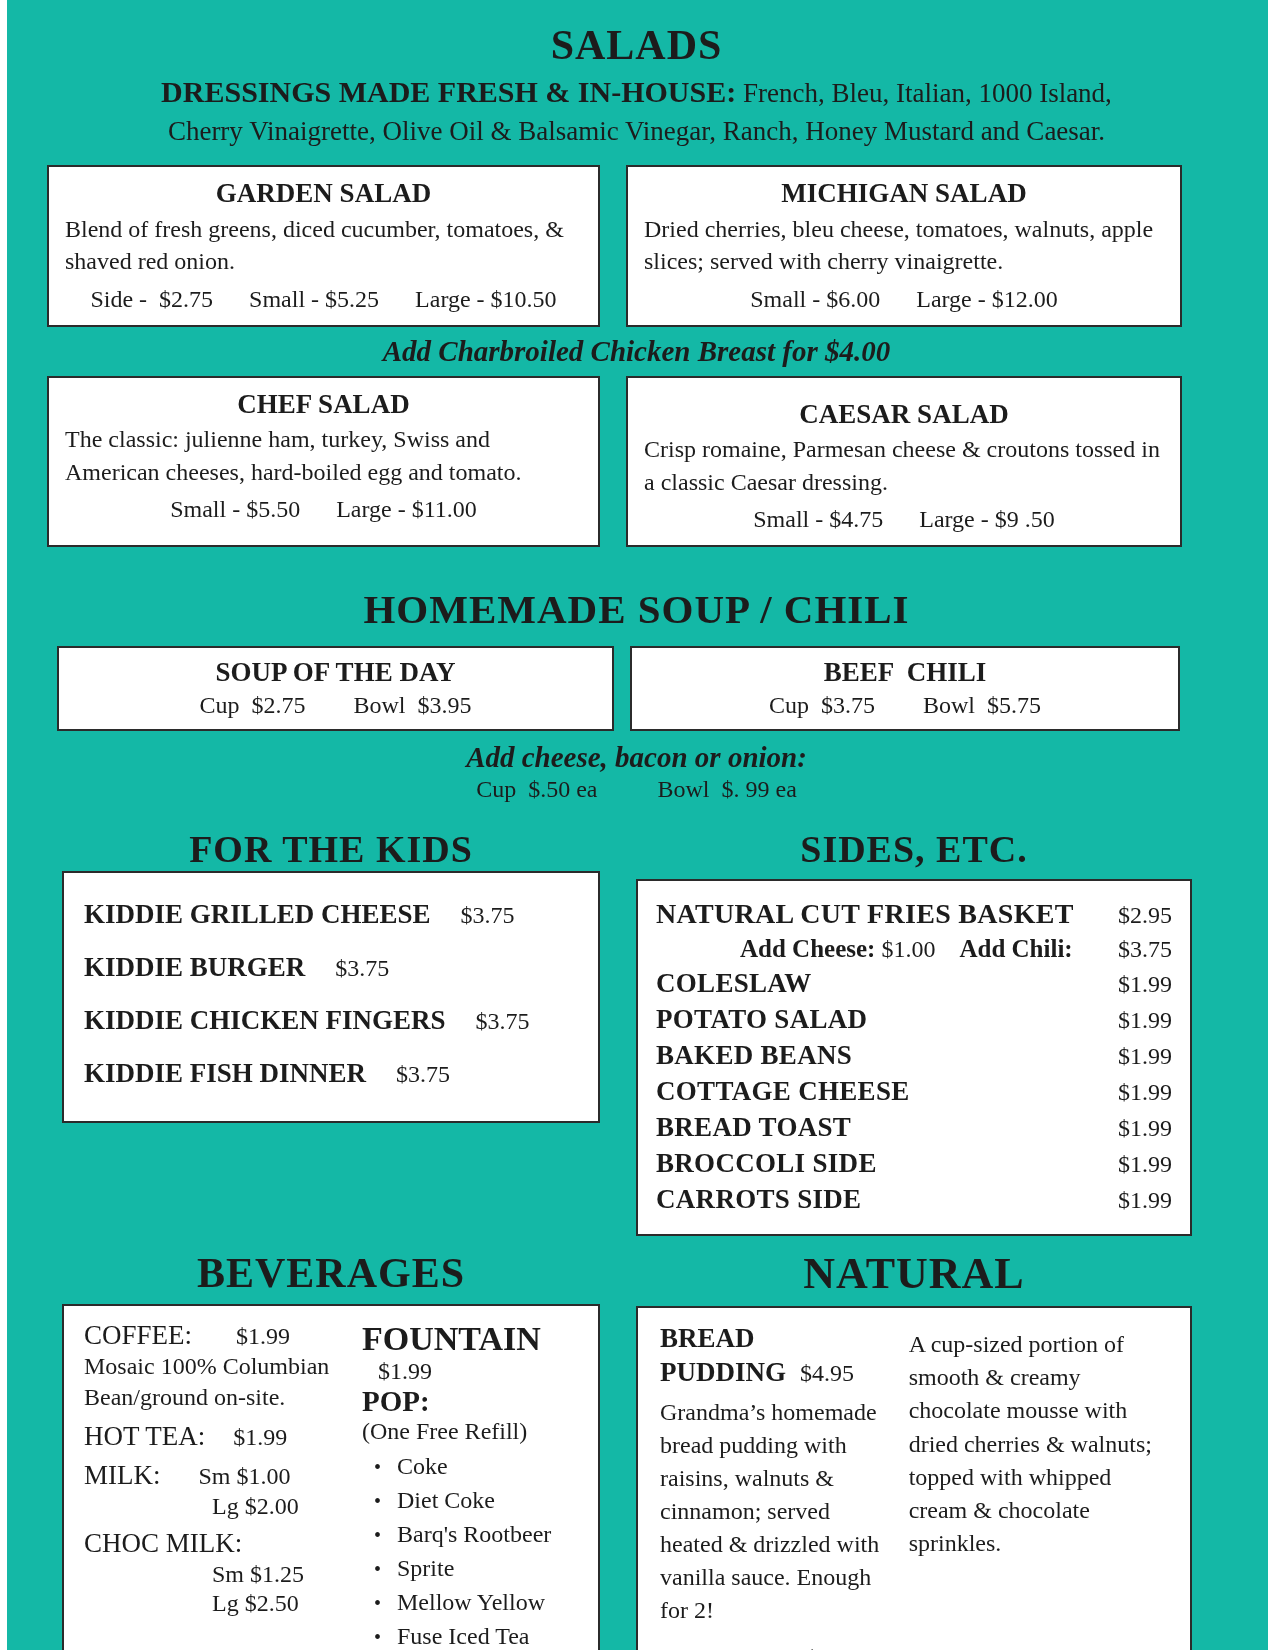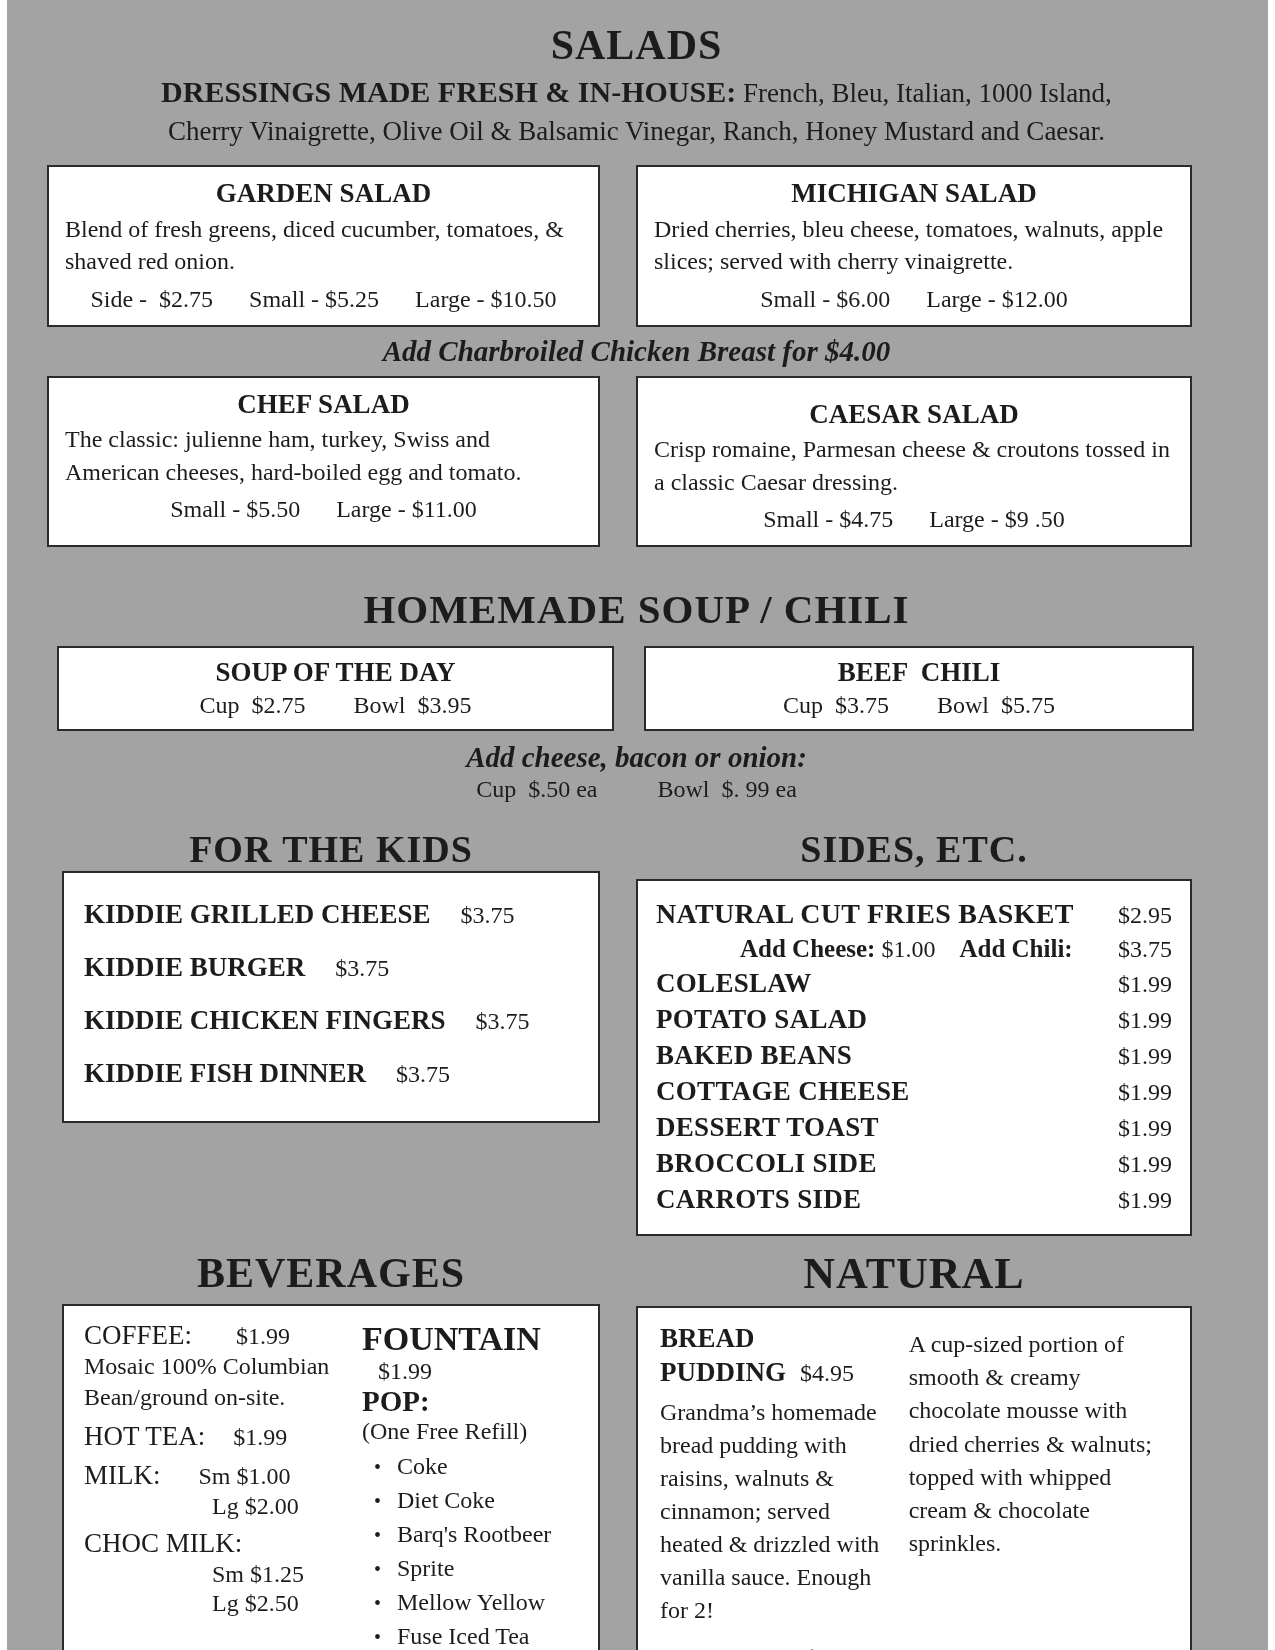--- a/index.html
+++ b/index.html
@@ -5,21 +5,21 @@
   * { margin: 0; padding: 0; box-sizing: border-box; }
   html, body { background: #ffffff; }
   body {
     font-family: "Liberation Serif", serif;
     color: #1c1c1c;
   }
   .page {
     width: 1261px;
     height: 1650px;
     margin: 0 auto;
-    background: #a3a3a3;
+    background: #14b8a6;
     padding: 22px 42px 20px 40px;
     overflow: hidden;
   }
   .big-title {
     font-size: 42px;
     font-weight: bold;
     text-align: center;
     letter-spacing: 1px;
     line-height: 1.1;
   }
@@ -30,21 +30,21 @@
     letter-spacing: 1px;
     line-height: 1.1;
   }
   .dressings {
     text-align: center;
     font-size: 27px;
     line-height: 1.35;
     margin: 4px 0 16px 0;
   }
   .dressings .lead { font-weight: bold; font-size: 30px; }
-  .two-col { display: flex; gap: 36px; align-items: stretch; }
+  .two-col { display: flex; gap: 26px; align-items: stretch; }
   .col-l { width: 553px; flex: 0 0 553px; padding-left: 15px; }
   .col-r { width: 556px; flex: 0 0 556px; }
   .menu-box {
     border: 2px solid #2b2b2b;
     background: #ffffff;
     padding: 10px 16px 12px 16px;
   }
   .box-header {
     text-align: center;
     font-weight: bold;
@@ -68,21 +68,21 @@
     font-size: 29px;
     font-weight: bold;
     font-style: italic;
     margin: 8px 0;
   }
   .salad-row1 .menu-box { min-height: 148px; }
   .salad-row2 { margin-bottom: 40px; }
   .salad-row2 .menu-box { min-height: 158px; }
 
   .soup-title { margin-bottom: 14px; font-size: 41px; }
-  .soup-row { gap: 30px; padding: 0 10px; margin-bottom: 10px; }
+  .soup-row { gap: 16px; padding: 0 10px; margin-bottom: 10px; }
   .soup-row .col-l { flex: 0 0 557px; width: 557px; }
   .soup-row .col-r { flex: 0 0 550px; width: 550px; }
   .soup-box { padding: 8px 16px 10px 16px; }
   .soup-box .box-prices { margin-top: 2px; }
   .soup-add-prices {
     text-align: center;
     font-size: 24px;
     white-space: pre-wrap;
     margin-bottom: 26px;
   }
@@ -246,21 +246,21 @@
         </div>
         <div class="side-row">
           <span class="side-name">BAKED BEANS</span>
           <span class="side-price">$1.99</span>
         </div>
         <div class="side-row">
           <span class="side-name">COTTAGE CHEESE</span>
           <span class="side-price">$1.99</span>
         </div>
         <div class="side-row">
-          <span class="side-name">DESSERT TOAST</span>
+          <span class="side-name">BREAD TOAST</span>
           <span class="side-price">$1.99</span>
         </div>
         <div class="side-row">
           <span class="side-name">BROCCOLI SIDE</span>
           <span class="side-price">$1.99</span>
         </div>
         <div class="side-row">
           <span class="side-name">CARROTS SIDE</span>
           <span class="side-price">$1.99</span>
         </div>

